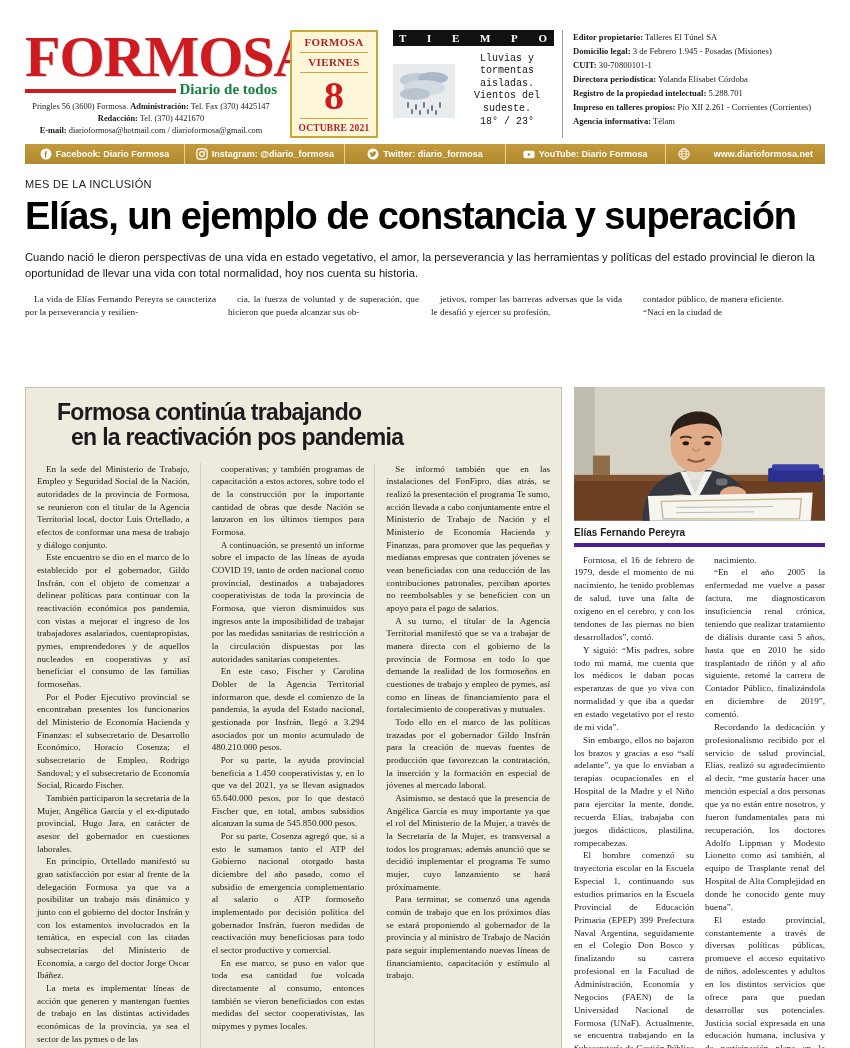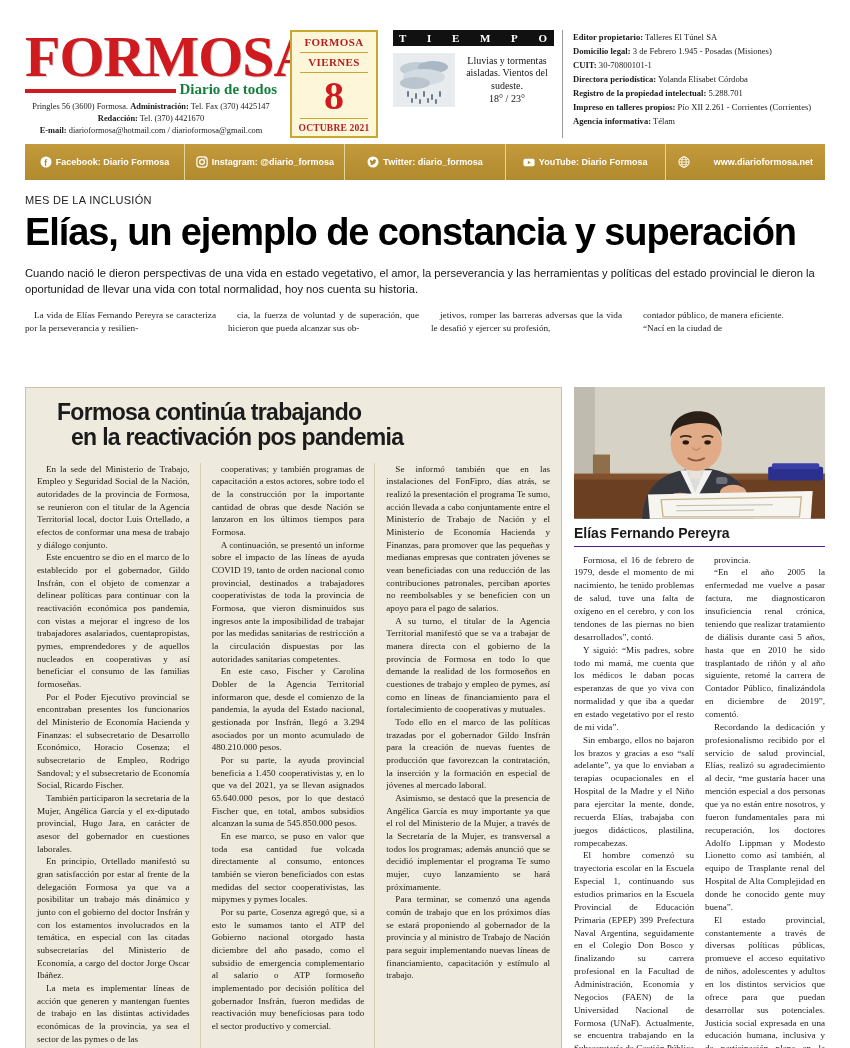--- a/index.html
+++ b/index.html
@@ -59,39 +59,39 @@
   .mh-weather {
     width: 178px; padding: 0 8px; margin-right: 4px;
     border-right: 1px solid #999;
     display: flex; flex-direction: column; align-items: center;
   }
   .wx-title {
     display: flex; justify-content: space-between; width: 100%;
     background: #111; color: #fff; padding: 2px 6px;
     font-size: 11px; font-weight: bold; letter-spacing: 1px;
   }
-  .wx-body { display: flex; align-items: center; margin-top: 7px; width: 100%; gap: 5px; }
+  .wx-body { display: flex; align-items: center; margin-top: 7px; width: 100%; gap: 5px; font-family: Liberation Mono, monospace; }
   .wx-icon {
     width: 62px; height: 54px; flex-shrink: 0;
     background: #e9ecef; position: relative; overflow: hidden;
   }
   .wx-text {
     flex: 1; font-size: 10px; line-height: 1.24; text-align: center; color: #151515;
   }
   .wx-temp { font-size: 10px; margin-top: 1px; }
 
   .mh-info {
     flex: 1; text-align: left; font-size: 8.6px; line-height: 1.62;
     color: #1a1a1a; padding-left: 6px; padding-top: 1px;
   }
   .mh-info b { font-weight: bold; }
 
   
   .social {
-    margin: 6px 25px 0 25px; height: 36px;
+    margin: 6px 25px 0 25px; height: 20px;
     background: linear-gradient(180deg,#c39a3c 0%, #b08a2e 100%);
     display: flex; align-items: center;
   }
   .soc {
     flex: 1; display: flex; align-items: center; justify-content: center;
     gap: 4px; height: 100%;
     border-right: 1px solid #e6d59a;
     color: #fff; font-family: "Liberation Sans", sans-serif;
     font-size: 9px; font-weight: bold; white-space: nowrap;
   }
@@ -160,23 +160,23 @@
   .right {
     flex: 1; padding-left: 12px; display: flex; flex-direction: column;
   }
   .photo {
     width: 100%; height: 152px; position: relative; overflow: hidden;
     background: #b9b5a6;
   }
   .photo svg { display: block; width: 100%; height: 100%; }
   .caption {
     font-family: "Liberation Sans", sans-serif;
-    font-weight: bold; font-size: 14px; color: #1a1a1a;
+    font-weight: bold; font-size: 10px; color: #1a1a1a;
     padding: 6px 0 5px 0;
-    border-bottom: 1px solid #4c1d95;
+    border-bottom: 4px solid #4c1d95;
     margin-bottom: 7px;
   }
   .right-cols {
     flex: 1;
     display: grid; grid-template-columns: repeat(2, 1fr);
     column-gap: 11px;
     font-size: 9.1px; line-height: 1.415; text-align: justify; color: #1a1a1a;
   }
   .right-cols p { text-indent: 9px; }
 </style>
@@ -344,22 +344,22 @@
           <p>Por el Poder Ejecutivo provincial se encontraban presentes los funcionarios del Ministerio de Economía Hacienda y Finanzas: el subsecretario de Desarrollo Económico, Horacio Cosenza; el subsecretario de Empleo, Rodrigo Sandoval; y el subsecretario de Economía Social, Ricardo Fischer.</p>
           <p>También participaron la secretaria de la Mujer, Angélica García y el ex-diputado provincial, Hugo Jara, en carácter de asesor del gobernador en cuestiones laborales.</p>
           <p>En principio, Ortellado manifestó su gran satisfacción por estar al frente de la delegación Formosa ya que va a posibilitar un trabajo más dinámico y junto con el gobierno del doctor Insfrán y con los estamentos involucrados en la temática, en especial con las citadas subsecretarías del Ministerio de Economía, a cargo del doctor Jorge Oscar Ibáñez.</p>
           <p>La meta es implementar líneas de acción que generen y mantengan fuentes de trabajo en las distintas actividades económicas de la provincia, ya sea el sector de las pymes o de las</p>
         </div>
         <div class="col">
           <p>cooperativas; y también programas de capacitación a estos actores, sobre todo el de la construcción por la importante cantidad de obras que desde Nación se lanzaron en los últimos tiempos para Formosa.</p>
           <p>A continuación, se presentó un informe sobre el impacto de las líneas de ayuda COVID 19, tanto de orden nacional como provincial, destinados a trabajadores cooperativistas de toda la provincia de Formosa, que vieron disminuidos sus ingresos ante la imposibilidad de trabajar por las medidas sanitarias de restricción a la circulación dispuestas por las autoridades sanitarias competentes.</p>
           <p>En este caso, Fischer y Carolina Dobler de la Agencia Territorial informaron que, desde el comienzo de la pandemia, la ayuda del Estado nacional, gestionada por Insfrán, llegó a 3.294 asociados por un monto acumulado de 480.210.000 pesos.</p>
           <p>Por su parte, la ayuda provincial beneficia a 1.450 cooperativistas y, en lo que va del 2021, ya se llevan asignados 65.640.000 pesos, por lo que destacó Fischer que, en total, ambos subsidios alcanzan la suma de 545.850.000 pesos.</p>
+          <p>Por su parte, Cosenza agregó que, si a esto le sumamos tanto el ATP del Gobierno nacional otorgado hasta diciembre del año pasado, como el subsidio de emergencia complementario al salario o ATP formoseño implementado por decisión política del gobernador Insfrán, fueron medidas de reactivación muy beneficiosas para todo el sector productivo y comercial.</p>
           <p>En ese marco, se puso en valor que toda esa cantidad fue volcada directamente al consumo, entonces también se vieron beneficiados con estas medidas del sector cooperativistas, las mipymes y pymes locales.</p>
-          <p>Por su parte, Cosenza agregó que, si a esto le sumamos tanto el ATP del Gobierno nacional otorgado hasta diciembre del año pasado, como el subsidio de emergencia complementario al salario o ATP formoseño implementado por decisión política del gobernador Insfrán, fueron medidas de reactivación muy beneficiosas para todo el sector productivo y comercial.</p>
         </div>
         <div class="col">
           <p>Se informó también que en las instalaciones del FonFipro, días atrás, se realizó la presentación el programa Te sumo, acción llevada a cabo conjuntamente entre el Ministerio de Trabajo de Nación y el Ministerio de Economía Hacienda y Finanzas, para promover que las pequeñas y medianas empresas que contraten jóvenes se vean beneficiadas con una reducción de las contribuciones patronales, perciban aportes no reembolsables y se beneficien con un apoyo para el pago de salarios.</p>
           <p>A su turno, el titular de la Agencia Territorial manifestó que se va a trabajar de manera directa con el gobierno de la provincia de Formosa en todo lo que demande la realidad de los formoseños en cuestiones de trabajo y empleo de pymes, así como en líneas de financiamiento para el fortalecimiento de cooperativas y mutuales.</p>
           <p>Todo ello en el marco de las políticas trazadas por el gobernador Gildo Insfrán para la creación de nuevas fuentes de producción que favorezcan la contratación, la inserción y la formación en especial de jóvenes al mercado laboral.</p>
           <p>Asimismo, se destacó que la presencia de Angélica García es muy importante ya que el rol del Ministerio de la Mujer, a través de la Secretaría de la Mujer, es transversal a todos los programas; además anunció que se decidió implementar el programa Te sumo mujer, cuyo lanzamiento se hará próximamente.</p>
           <p>Para terminar, se comenzó una agenda común de trabajo que en los próximos días se estará proponiendo al gobernador de la provincia y al ministro de Trabajo de Nación para seguir implementando nuevas líneas de financiamiento, capacitación y estímulo al trabajo.</p>
         </div>
       </div>
     </div>
@@ -398,21 +398,21 @@
       </div>
       <div class="caption">Elías Fernando Pereyra</div>
       <div class="right-cols">
         <div>
           <p>Formosa, el 16 de febrero de 1979, desde el momento de mi nacimiento, he tenido problemas de salud, tuve una falta de oxígeno en el cerebro, y con los tendones de las piernas no bien desarrollados”, contó.</p>
           <p>Y siguió: “Mis padres, sobre todo mi mamá, me cuenta que los médicos le daban pocas esperanzas de que yo viva con normalidad y que iba a quedar en estado vegetativo por el resto de mi vida”.</p>
           <p>Sin embargo, ellos no bajaron los brazos y gracias a eso “salí adelante”, ya que lo enviaban a terapias ocupacionales en el Hospital de la Madre y el Niño para ejercitar la mente, donde, recuerda Elías, trabajaba con juegos didácticos, plastilina, rompecabezas.</p>
           <p>El hombre comenzó su trayectoria escolar en la Escuela Especial 1, continuando sus estudios primarios en la Escuela Provincial de Educación Primaria (EPEP) 399 Prefectura Naval Argentina, seguidamente en el Colegio Don Bosco y finalizando su carrera profesional en la Facultad de Administración, Economía y Negocios (FAEN) de la Universidad Nacional de Formosa (UNaF). Actualmente, se encuentra trabajando en la Subsecretaría de Gestión Pública de la</p>
         </div>
         <div>
-          <p>provincia.</p>
+          <p>nacimiento.</p>
           <p>“En el año 2005 la enfermedad me vuelve a pasar factura, me diagnosticaron insuficiencia renal crónica, teniendo que realizar tratamiento de diálisis durante casi 5 años, hasta que en 2010 he sido trasplantado de riñón y al año siguiente, retomé la carrera de Contador Público, finalizándola en diciembre de 2019”, comentó.</p>
           <p>Recordando la dedicación y profesionalismo recibido por el servicio de salud provincial, Elías, realizó su agradecimiento al decir, “me gustaría hacer una mención especial a dos personas que ya no están entre nosotros, y fueron fundamentales para mi recuperación, los doctores Adolfo Lippman y Modesto Lionetto como así también, al equipo de Trasplante renal del Hospital de Alta Complejidad en donde he conocido gente muy buena”.</p>
           <p>El estado provincial, constantemente a través de diversas políticas públicas, promueve el acceso equitativo de niños, adolescentes y adultos en los distintos servicios que ofrece para que puedan desarrollar sus potenciales. Justicia social expresada en una educación humana, inclusiva y de participación plena en la sociedad.</p>
         </div>
       </div>
     </div>
   </div>
 </div>
 
 </body></html>

